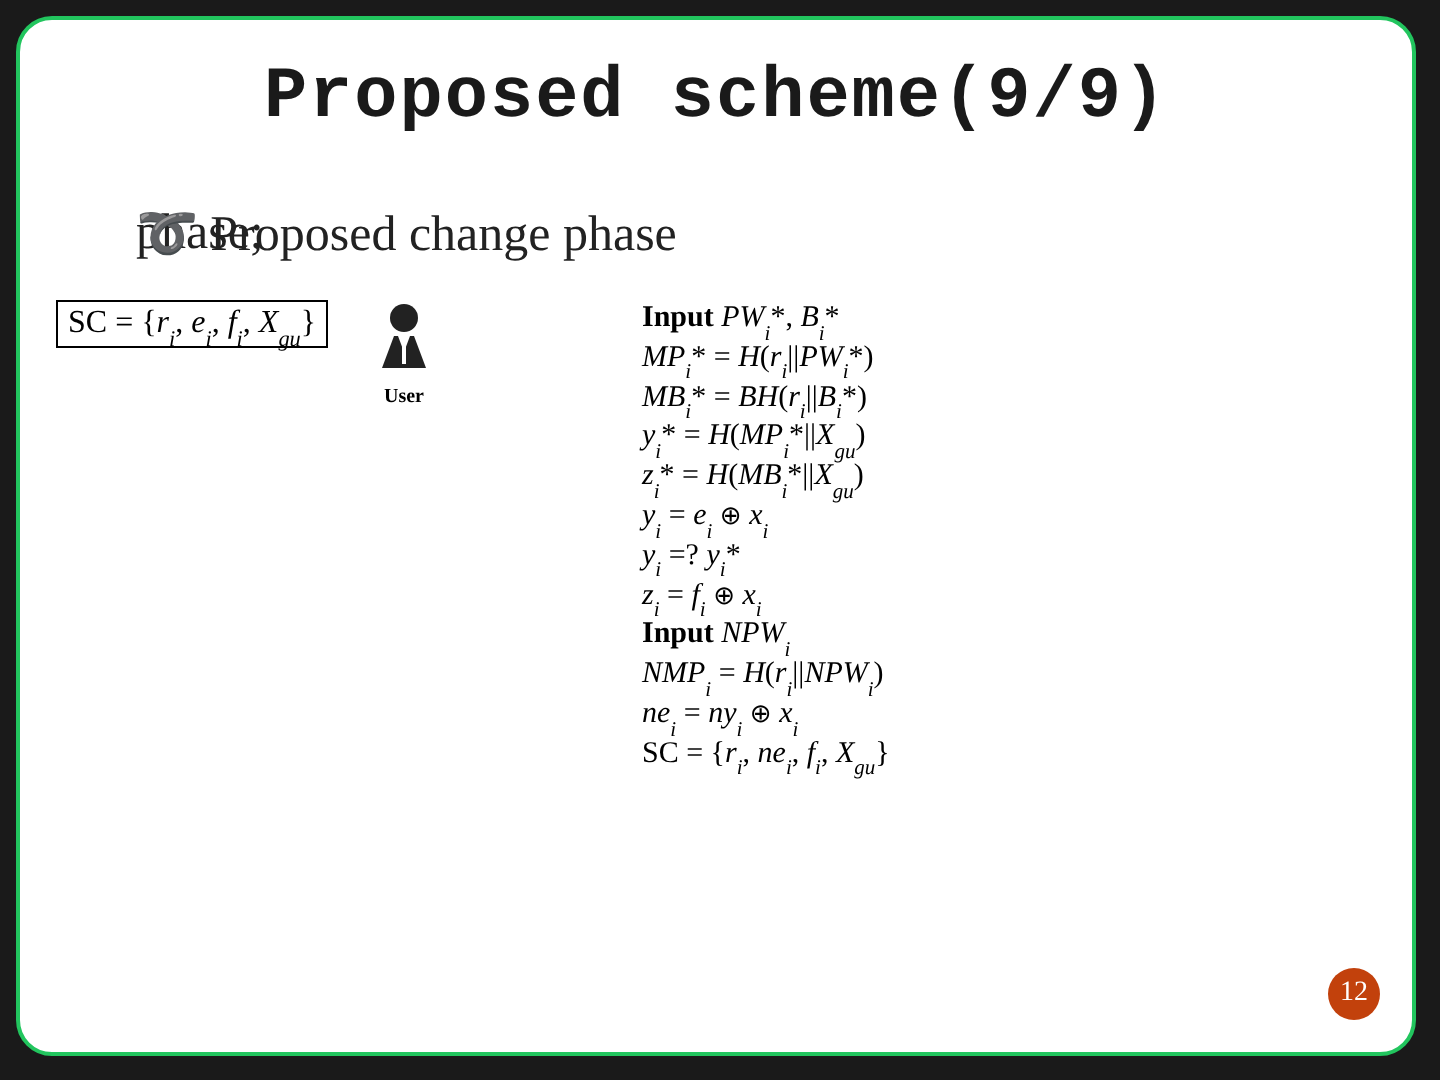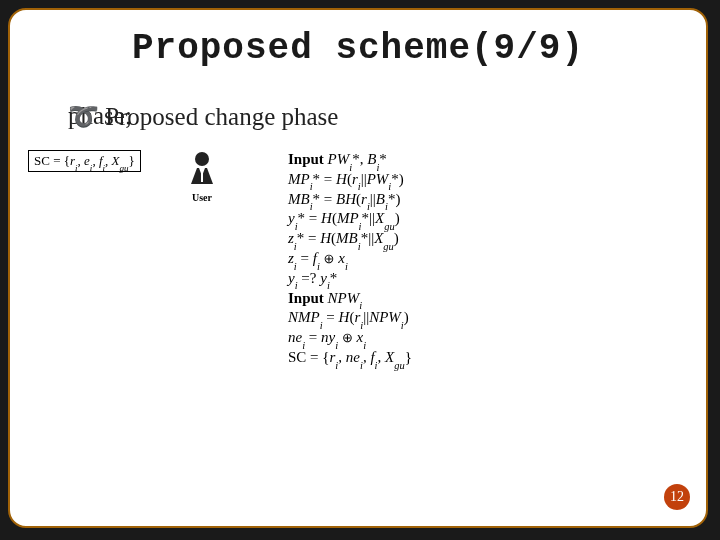--- a/index.html
+++ b/index.html
@@ -11,21 +11,21 @@
     font-family: "Times New Roman", Georgia, serif;
     overflow: hidden;
   }
   .slide {
     position: absolute;
     top: 8px;
     left: 8px;
     width: 700px;
     height: 520px;
     background: #ffffff;
-    border: 2px solid #a16207;
+    border: 2px solid #22c55e;
     border-radius: 18px;
     box-sizing: border-box;
   }
   .title {
     position: absolute;
     top: 18px;
     left: 0;
     width: 100%;
     text-align: center;
     font-family: "Courier New", Courier, monospace;
@@ -45,21 +45,21 @@
     font-family: Georgia, serif;
     margin-right: 6px;
     font-size: 25px;
   }
   .sc-box {
     position: absolute;
     top: 140px;
     left: 18px;
     border: 1px solid #000;
     padding: 2px 5px;
-    font-size: 13px;
+    font-size: 16px;
     white-space: nowrap;
   }
   .user-block {
     position: absolute;
     top: 140px;
     left: 164px;
     width: 56px;
     text-align: center;
   }
   .user-icon svg {
@@ -71,21 +71,21 @@
     font-size: 10px;
     font-weight: 700;
   }
   .steps {
     position: absolute;
     top: 140px;
     left: 278px;
     font-size: 15px;
     line-height: 1.32;
   }
-  .steps div { white-space: nowrap; }
+  .steps div { white-space: nowrap; margin-left: 33px; }
   .steps i { font-style: italic; }
   sub { font-size: 70%; line-height: 0; position: relative; bottom: -0.25em; }
   .oplus { font-family: Arial, sans-serif; font-size: 13px; }
   .pagebadge {
     position: absolute;
     right: 16px;
     bottom: 16px;
     width: 26px;
     height: 26px;
     border-radius: 50%;
@@ -129,22 +129,23 @@
     </div>
     <div class="user-label">User</div>
   </div>
 
   <div class="steps">
     <div><b>Input</b> <i>PW<sub>i</sub></i>*, <i>B<sub>i</sub></i>*</div>
     <div><i>MP<sub>i</sub></i>* = <i>H</i>(<i>r<sub>i</sub></i>||<i>PW<sub>i</sub></i>*)</div>
     <div><i>MB<sub>i</sub></i>* = <i>BH</i>(<i>r<sub>i</sub></i>||<i>B<sub>i</sub></i>*)</div>
     <div><i>y<sub>i</sub></i>* = <i>H</i>(<i>MP<sub>i</sub></i>*||<i>X<sub>gu</sub></i>)</div>
     <div><i>z<sub>i</sub></i>* = <i>H</i>(<i>MB<sub>i</sub></i>*||<i>X<sub>gu</sub></i>)</div>
+    <div><i>y<sub>i</sub></i> = <i>e<sub>i</sub></i> <span class="oplus">⊕</span> <i>x<sub>i</sub></i></div>
+    <div><i>y<sub>i</sub></i> =? <i>y<sub>i</sub></i>*</div>
     <div><i>z<sub>i</sub></i> = <i>f<sub>i</sub></i> <span class="oplus">⊕</span> <i>x<sub>i</sub></i></div>
-    <div><i>y<sub>i</sub></i> =? <i>y<sub>i</sub></i>*</div>
     <div><b>Input</b> <i>NPW<sub>i</sub></i></div>
     <div><i>NMP<sub>i</sub></i> = <i>H</i>(<i>r<sub>i</sub></i>||<i>NPW<sub>i</sub></i>)</div>
     <div><i>ne<sub>i</sub></i> = <i>ny<sub>i</sub></i> <span class="oplus">⊕</span> <i>x<sub>i</sub></i></div>
     <div>SC = {<i>r<sub>i</sub></i>, <i>ne<sub>i</sub></i>, <i>f<sub>i</sub></i>, <i>X<sub>gu</sub></i>}</div>
   </div>
 
   <div class="pagebadge">12</div>
 
 </div>
 

